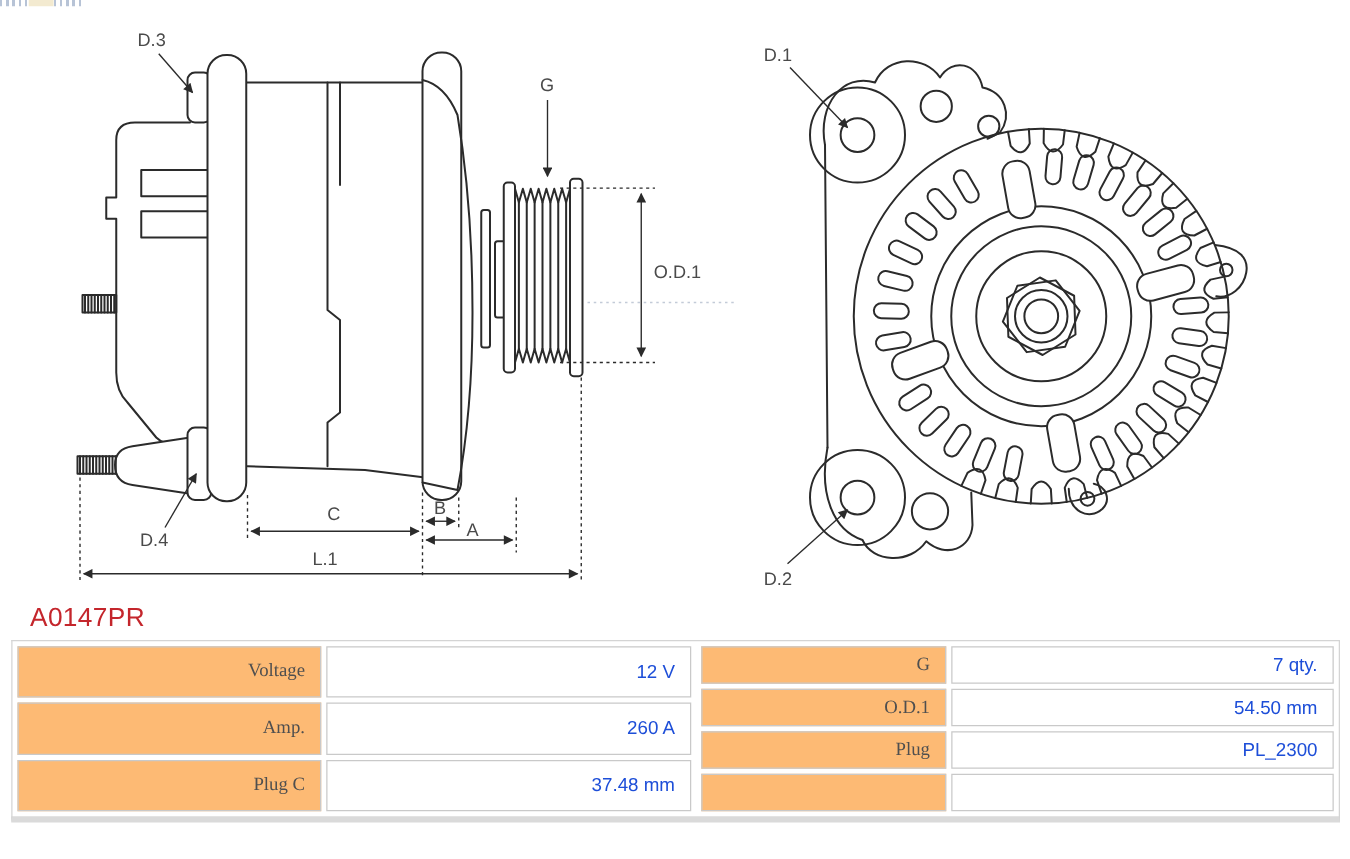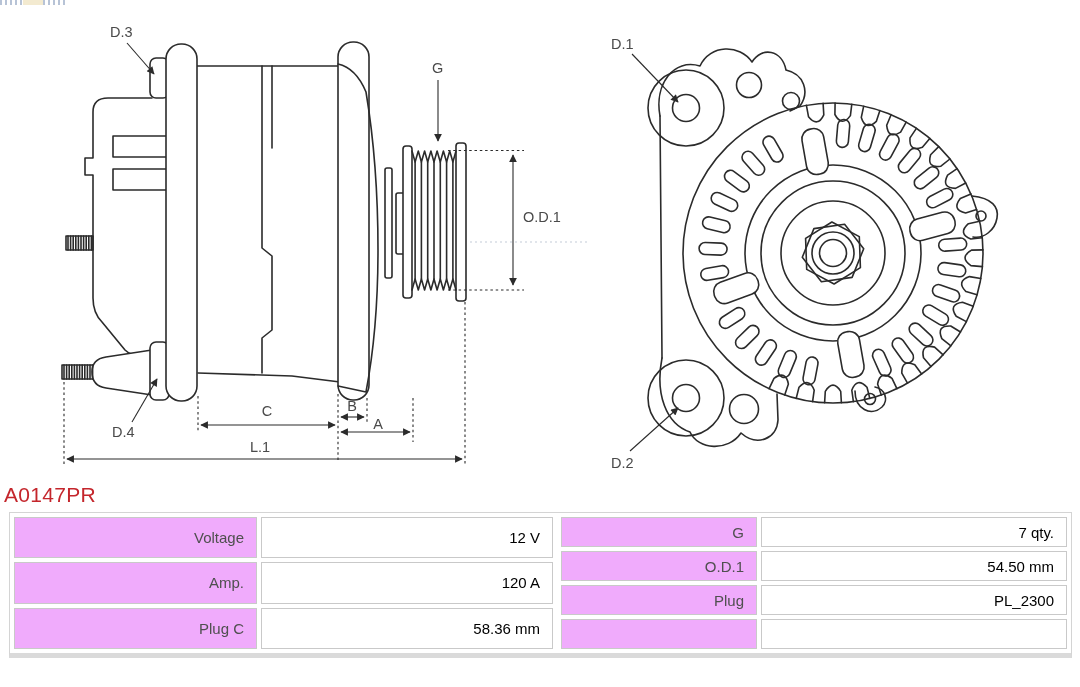--- a/index.html
+++ b/index.html
@@ -16,35 +16,35 @@
 
   .ln{fill:none;stroke:#2b2b2b;stroke-width:1.6;stroke-linecap:round;stroke-linejoin:round;}
   .lnw{fill:#ffffff;stroke:#2b2b2b;stroke-width:1.6;stroke-linejoin:round;}
   .dsh{fill:none;stroke:#2b2b2b;stroke-width:1.1;stroke-dasharray:2.5 2.8;}
   .dim{fill:none;stroke:#2b2b2b;stroke-width:1.1;}
   .ctr{fill:none;stroke:#c3cbd8;stroke-width:1.2;stroke-dasharray:2 3;}
   text.lbl{font-family:"Liberation Sans",sans-serif;font-size:14.5px;fill:#4a4a4a;}
 
   .part{
     font-family:"Liberation Sans",sans-serif;font-size:21px;font-weight:500;
-    line-height:22px;color:#c4262c;margin:8px 0 6px 4px;letter-spacing:.3px;
+    line-height:22px;color:#c4262c;margin:8px 0 6px 24px;letter-spacing:.3px;
   }
 
   .spec{
     margin:0 8px 0 9px;border:1px solid #d4d4d4;border-bottom:5px solid #dadada;
     display:flex;background:#ffffff;
   }
   table.t{border-collapse:separate;border-spacing:4px;table-layout:fixed;}
   table.tl{width:547px;}
   table.tr2{flex:1;width:516px;}
   .t td{
-    height:28px;font-size:15px;color:#000000;text-align:right;
+    height:28px;font-size:15px;color:#1d4ed8;text-align:right;
     padding:0 12px 0 4px;border:1px solid #c9c9c9;white-space:nowrap;overflow:hidden;
   }
-  .t td.lab{background:#f0abfc;color:#4f4f4f;}
+  .t td.lab{background:#fdba74;color:#4f4f4f;font-family:Liberation Serif, serif;}
   table.tl td.lab{width:225px;}
   table.tr2 td.lab{width:178px;}
   .t td.val{background:#ffffff;}
 </style>
 </head>
 <body>
 
 <div class="corner">
   <span class="c1"></span>
   <span class="c2"></span>
@@ -197,25 +197,25 @@
 
 <div class="spec">
   <table class="t tl">
     <tbody>
       <tr>
         <td class="lab">Voltage</td>
         <td class="val">12 V</td>
       </tr>
       <tr>
         <td class="lab">Amp.</td>
-        <td class="val">120 A</td>
+        <td class="val">260 A</td>
       </tr>
       <tr>
         <td class="lab">Plug C</td>
-        <td class="val">58.36 mm</td>
+        <td class="val">37.48 mm</td>
       </tr>
     </tbody>
   </table>
   <table class="t tr2">
     <tbody>
       <tr>
         <td class="lab">G</td>
         <td class="val">7 qty.</td>
       </tr>
       <tr>

